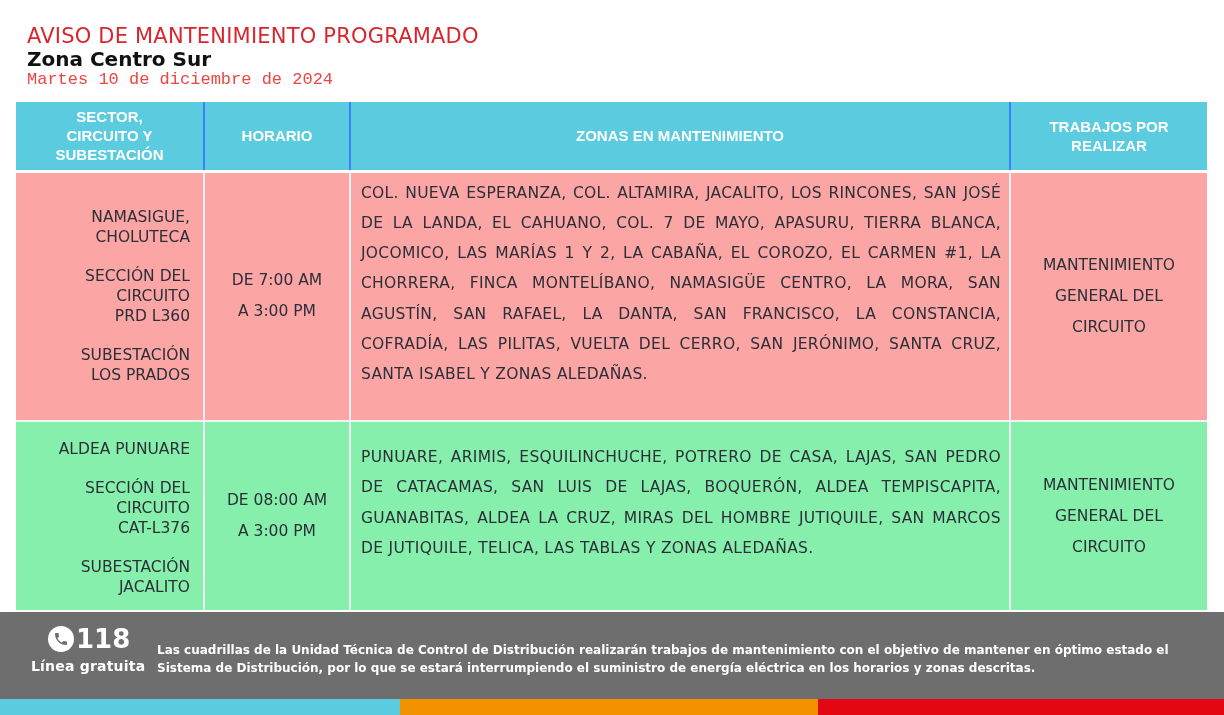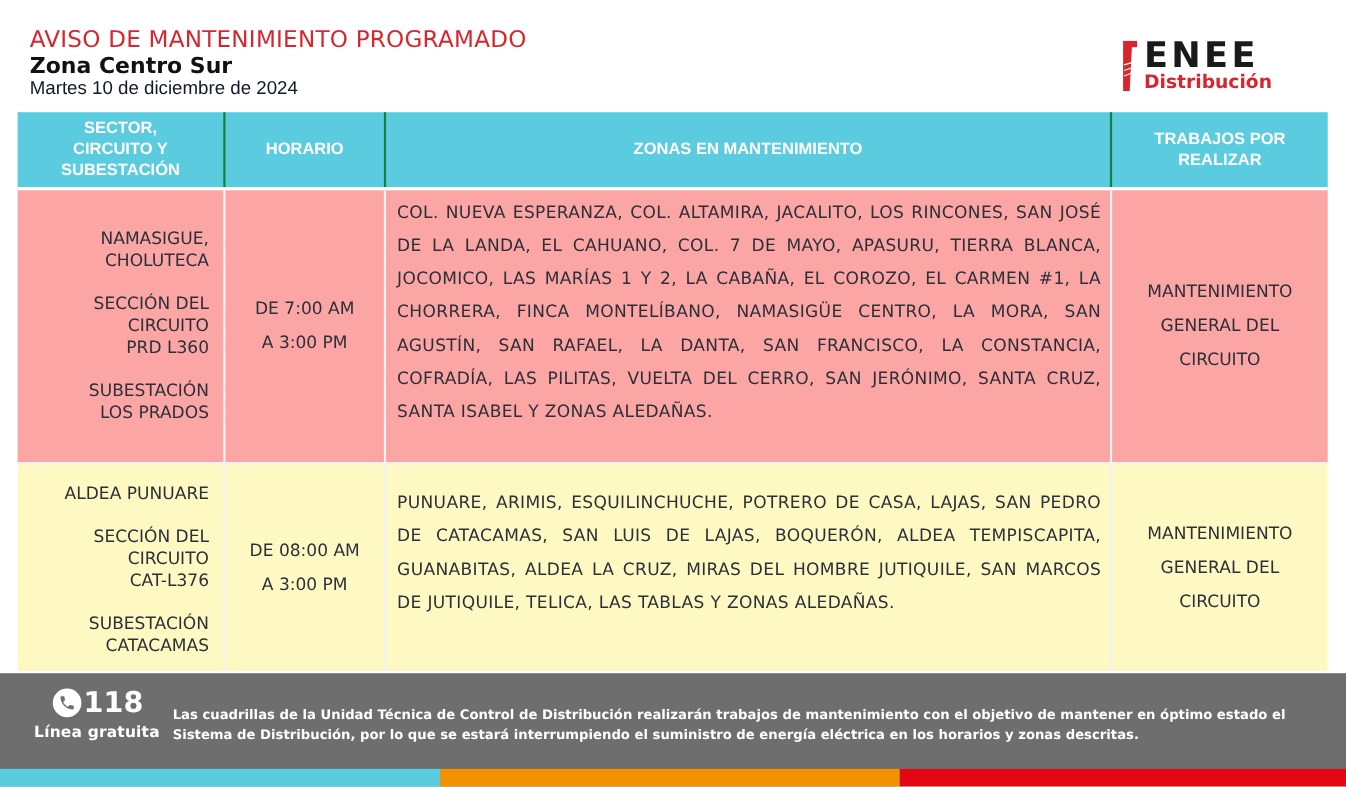--- a/index.html
+++ b/index.html
@@ -2,34 +2,34 @@
 <html><head>
 <meta charset="utf-8">
 <style>
   * { box-sizing: border-box; margin: 0; padding: 0; }
   html, body { width: 1224px; height: 715px; overflow: hidden; background: #ffffff; }
   body { font-family: "Liberation Sans", "DejaVu Sans", sans-serif; position: relative; }
 
   .header { position: absolute; left: 0; top: 0; width: 1224px; height: 100px; }
   .title { position: absolute; left: 27px; top: 24px; font-size: 21px; letter-spacing: 0.2px; color: #d7262e; font-family: "DejaVu Sans", sans-serif; font-weight: normal; }
   .zone { position: absolute; left: 27px; top: 47px; font-size: 20px; font-weight: bold; color: #111; font-family: "DejaVu Sans", sans-serif; }
-  .date { position: absolute; left: 27px; top: 70px; font-size: 17px; color: #0f172a; font-family: Liberation Sans, sans-serif; }
+  .date { position: absolute; left: 27px; top: 70px; font-size: 17px; color: #ef4444; font-family: Liberation Mono, monospace; }
 
   .logo { position: absolute; left: 1018px; top: 33px; width: 170px; height: 56px; }
   .logo-mark { position: absolute; left: 2px; top: 4px; width: 14px; height: 46px; }
   .logo-enee { position: absolute; left: 22px; top: -2px; font-size: 32px; font-weight: bold; color: #1a1a1a; letter-spacing: 3px; font-family: "DejaVu Sans", sans-serif; }
   .logo-dist { position: absolute; left: 22px; top: 32px; font-size: 17px; font-weight: bold; color: #d7262e; font-family: "DejaVu Sans", sans-serif; }
 
   table.grid { position: absolute; left: 16px; top: 102px; width: 1191px; border-collapse: collapse; table-layout: fixed; }
-  table.grid th { background: #5bcce0; color: #ffffff; font-weight: bold; font-size: 15px; line-height: 19px; text-align: center; height: 69px; border-right: 2px solid #15803d; border-bottom: 3px solid #ffffff; font-family: "Liberation Sans", sans-serif; }
+  table.grid th { background: #5bcce0; color: #ffffff; font-weight: bold; font-size: 15px; line-height: 19px; text-align: center; height: 69px; border-right: 2px solid #3b82f6; border-bottom: 3px solid #ffffff; font-family: "Liberation Sans", sans-serif; }
   table.grid th:last-child { border-right: none; }
   table.grid td { color: #2b2f38; font-size: 15.5px; text-align: center; vertical-align: middle; border-right: 2px solid #f0f2f5; font-family: "DejaVu Sans", sans-serif; }
   table.grid td:last-child { border-right: none; }
   tr.row1 td { background: #fca5a5; height: 250px; border-bottom: 2px solid #f0f2f5; }
-  tr.row2 td { background: #fef9c3; height: 188px; }
+  tr.row2 td { background: #86efac; height: 188px; }
 
   .sector p { line-height: 20px; margin: 13px; text-align: right; }
   .sector p + p { margin-top: 19px; }
   .horario p { line-height: 31px; }
   .zonas { text-align: justify !important; padding: 0 8px 0 10px; font-size: 15.5px; line-height: 30.3px; letter-spacing: 0.3px; }
   .zonas-inner { text-align: justify; text-align-last: left; }
   tr.row1 .zonas { vertical-align: top; padding-top: 5px; }
   tr.row2 .zonas { vertical-align: top; padding-top: 20px; }
   tr.row2 .sector { vertical-align: top; padding-top: 4px; }
   .trabajos p { line-height: 31px; }
@@ -47,28 +47,20 @@
   .stripe.s3 { left: 818px; width: 406px; background: #e30613; }
 </style>
 </head>
 <body>
 
 <div class="header">
   <div class="title">AVISO DE MANTENIMIENTO PROGRAMADO</div>
   <div class="zone">Zona Centro Sur</div>
   <div class="date">Martes 10 de diciembre de 2024</div>
 
-  <div class="logo">
-    <svg class="logo-mark" viewBox="0 0 14 46">
-      <polygon points="1,0 14,0 14,6 9,6 7,46 1,46" fill="#d7262e"></polygon>
-      <path d="M2,22 L12,19 M2,27 L11,24 M2,32 L10,29" stroke="#ffffff" stroke-width="1"></path>
-    </svg>
-    <div class="logo-enee">ENEE</div>
-    <div class="logo-dist">Distribución</div>
-  </div>
 </div>
 
 <table class="grid">
   <colgroup>
     <col style="width:188px">
     <col style="width:146px">
     <col style="width:660px">
     <col style="width:197px">
   </colgroup>
   <thead>
@@ -125,21 +117,21 @@
         <p>
           <span>ALDEA PUNUARE</span>
         </p>
         <p>
           <span>SECCIÓN DEL</span><br>
           <span>CIRCUITO</span><br>
           <span>CAT-L376</span>
         </p>
         <p>
           <span>SUBESTACIÓN</span><br>
-          <span>CATACAMAS</span>
+          <span>JACALITO</span>
         </p>
       </td>
       <td class="horario">
         <p>DE 08:00 AM</p>
         <p>A 3:00 PM</p>
       </td>
       <td class="zonas">
         <div class="zonas-inner">PUNUARE, ARIMIS, ESQUILINCHUCHE, POTRERO DE CASA, LAJAS, SAN PEDRO DE CATACAMAS, SAN LUIS DE LAJAS, BOQUERÓN, ALDEA TEMPISCAPITA, GUANABITAS, ALDEA LA CRUZ, MIRAS DEL HOMBRE JUTIQUILE, SAN MARCOS DE JUTIQUILE, TELICA, LAS TABLAS Y ZONAS ALEDAÑAS.</div>
       </td>
       <td class="trabajos">

